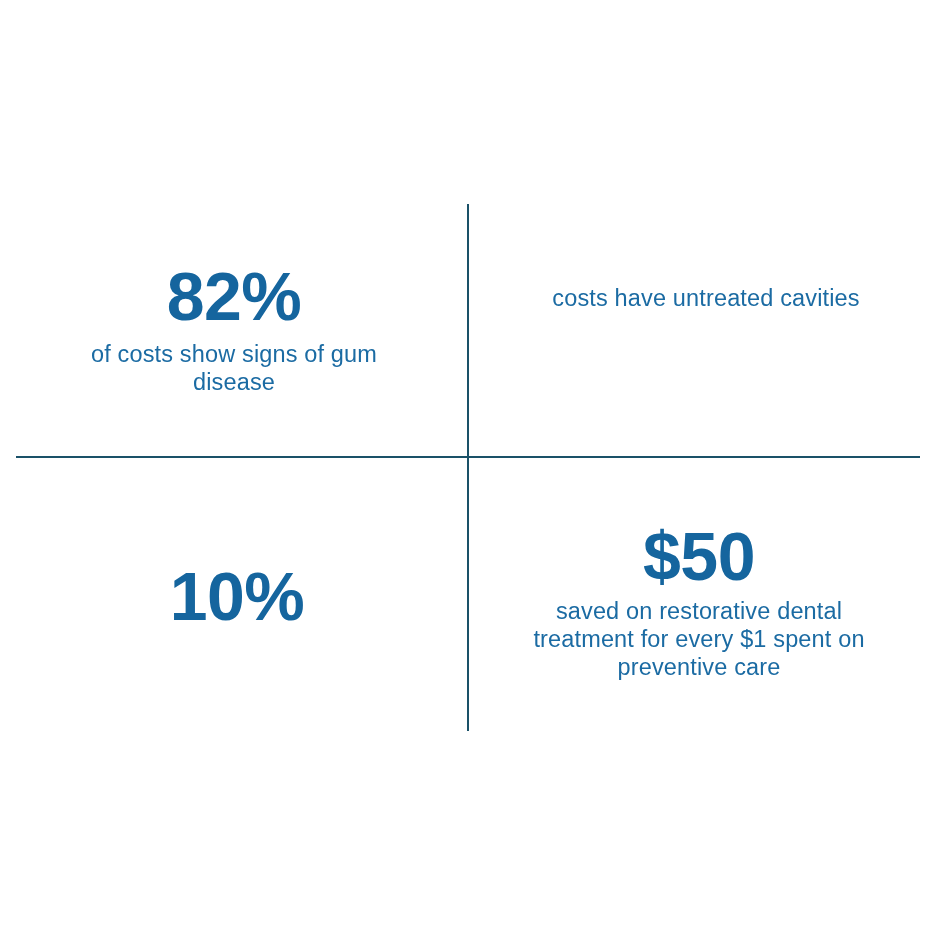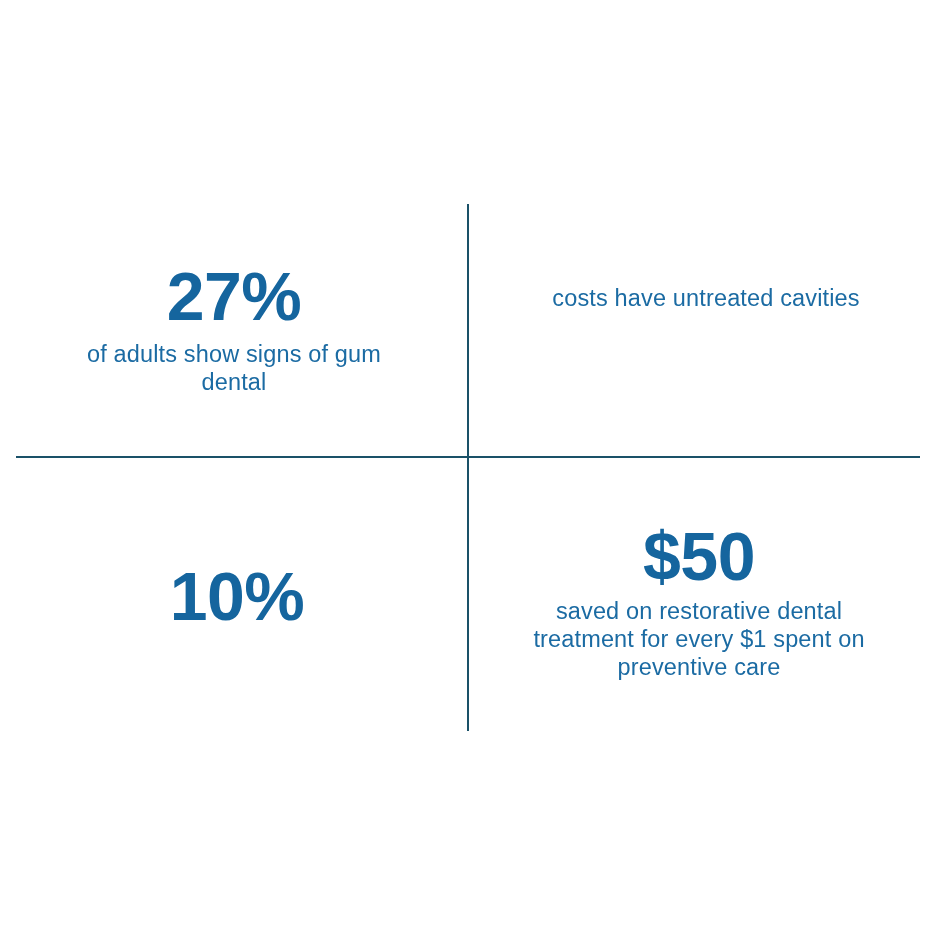--- a/index.html
+++ b/index.html
@@ -106,22 +106,22 @@
 <body>
 
 <div class="infographic">
 
   <div class="divider-horizontal"></div>
   <div class="divider-vertical"></div>
 
   <div class="stat-grid">
 
     <div class="stat-cell row-1 col-1">
-      <div class="stat-value">27%</div>
-      <div class="stat-label">of adults show signs of gum dental</div>
+      <div class="stat-value">82%</div>
+      <div class="stat-label">of costs show signs of gum disease</div>
     </div>
 
     <div class="stat-cell row-1 col-2">
       <div class="stat-label">costs have untreated cavities</div>
     </div>
 
     <div class="stat-cell row-2 col-1">
       <div class="stat-value">10%</div>
     </div>
 

